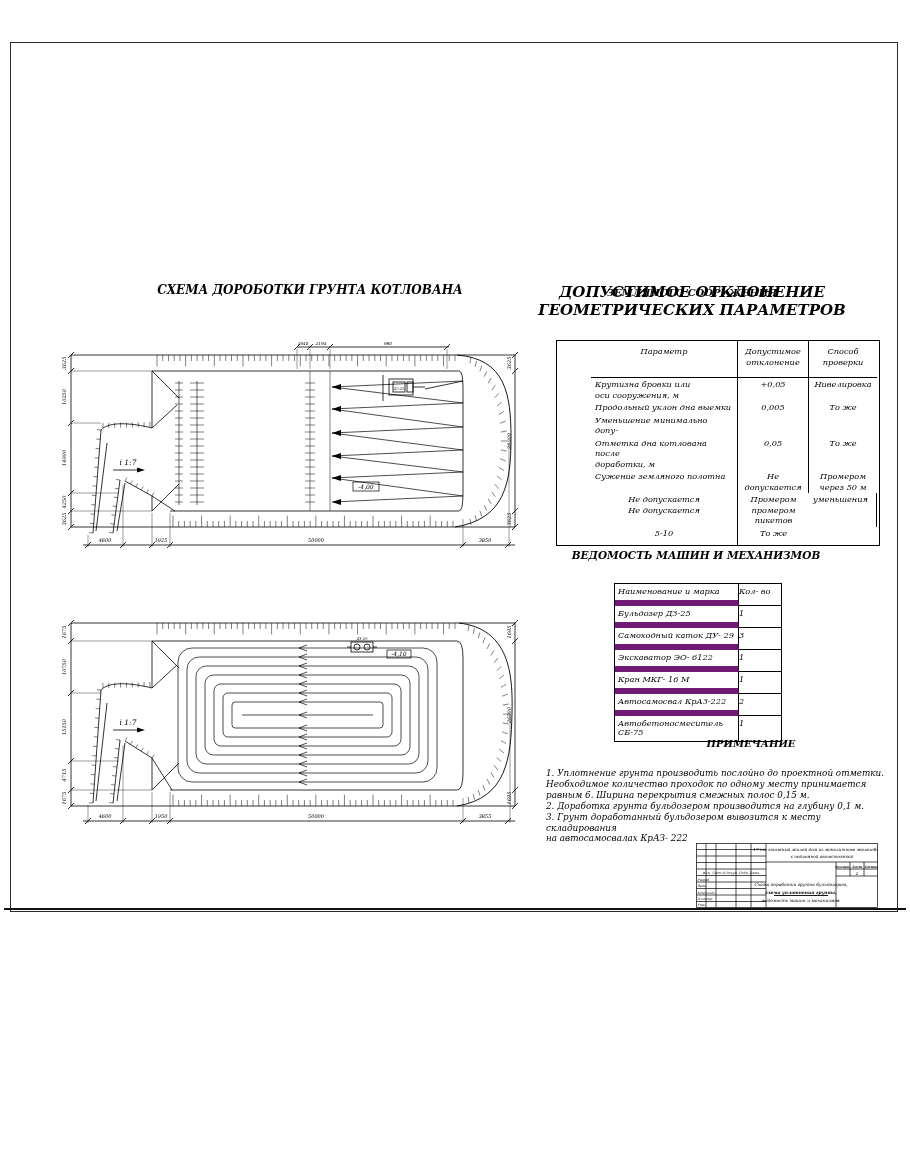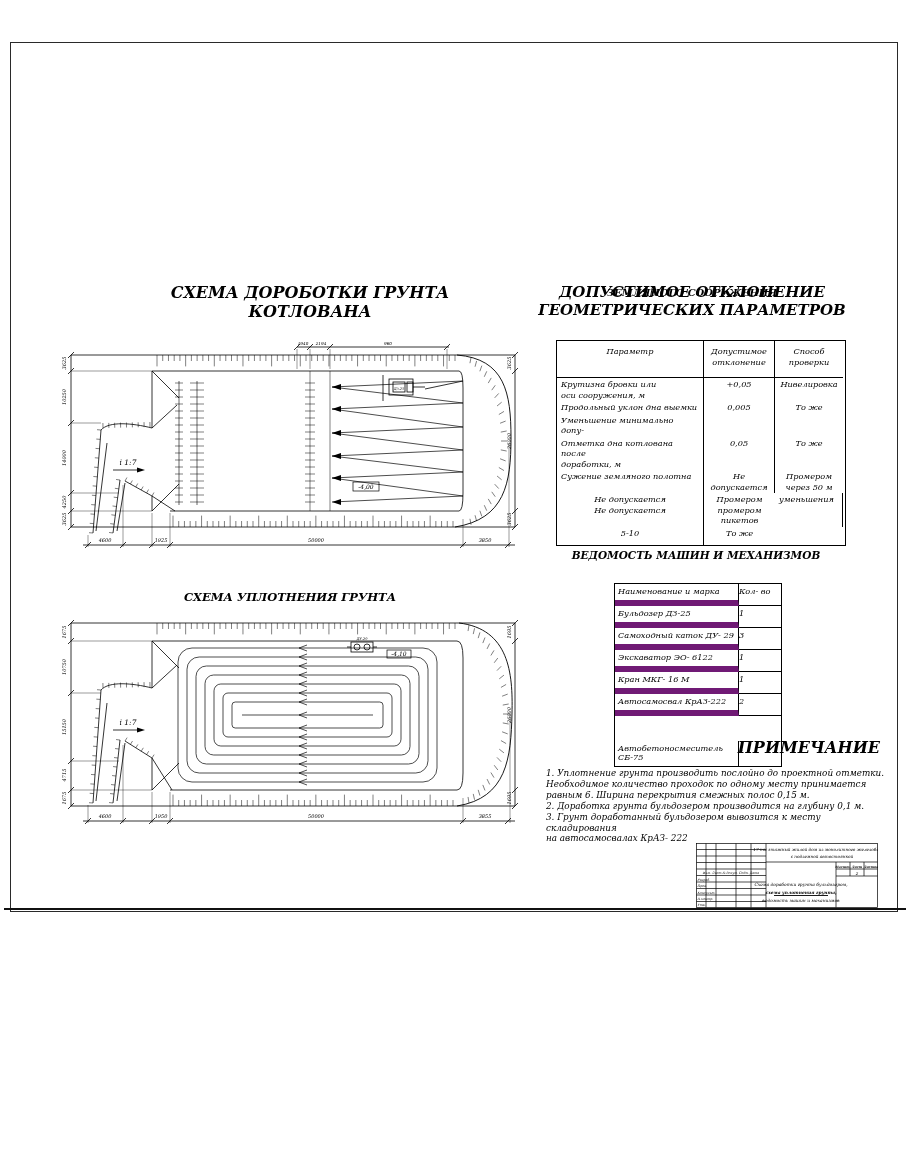--- a/index.html
+++ b/index.html
@@ -1,70 +1,69 @@
 <!DOCTYPE html>
 <html><head>
 <meta charset="utf-8">
 <style>
   html,body{margin:0;padding:0;background:#fff;}
   .sheet{position:relative;width:910px;height:1155px;background:#fff;overflow:hidden;
          font-family:"DejaVu Serif",serif;color:#000;}
   .frame{position:absolute;left:10px;top:42px;width:886px;height:868px;border:1px solid #2a2a2a;}
   .bottom-rule{position:absolute;left:4px;top:908px;width:902px;height:2px;background:#111;}
   .title{position:absolute;text-align:center;font-weight:bold;font-style:italic;}
-  .t1{left:120px;top:283px;width:380px;font-size:16px;}
+  .t1{left:120px;top:283px;width:380px;font-size:12px;}
   .tdev1{left:510px;top:283px;width:364px;font-size:15px;}
   .tdev2{left:510px;top:287px;width:364px;font-size:10px;}
   .t2{left:100px;top:590px;width:380px;font-size:11.5px;}
   .tmach{left:546px;top:549px;width:300px;font-size:10.5px;}
-  .tnote{left:560px;top:738px;width:320px;font-size:16px;text-align:right;}
+  .tnote{left:591px;top:738px;width:320px;font-size:10px;}
   svg{position:absolute;font-family:"DejaVu Serif",serif;font-style:italic;}
   .svg1{left:57px;top:333px;}
   .svg2{left:57px;top:593px;}
   .dimtxt{font-size:5px;fill:#000;}
   .dimtop{font-size:4.2px;fill:#000;}
   .lbl{font-size:6px;fill:#000;}
   .slp{font-size:7.5px;fill:#000;}
   
   .devtable{position:absolute;left:556px;top:340px;width:288px;border:1px solid #000;
             display:grid;grid-template-columns:147px 71px 68px;
-            font:italic 8.2px/1.28 "DejaVu Serif",serif;}
+            font:italic 8.2px/1.28 "DejaVu Serif",serif;padding-left:34px;}
   .dc{padding:1px 4px;white-space:pre-line;}
   .cb{border-right:1px solid #000;}
   .dh{border-bottom:1px solid #000;text-align:center;padding:5px 2px 7px;white-space:pre-line;min-height:24px;}
   .cc{text-align:center;}
   .pb{padding-bottom:7px;}
   
   .machtable{position:absolute;left:614px;top:583px;border:1px solid #000;
              display:grid;grid-template-columns:124px 42px;
              font:italic 8.2px/1.1 "DejaVu Serif",serif;}
   .mname{border-bottom:6px solid #701a75;border-right:1px solid #000;padding:3px 3px 4px;}
   .mqty{border-bottom:1px solid #000;text-align:left;padding:3px 0 4px;}
-  .mlast{border-bottom:none;margin-top:25px;}
+  .mlast{border-bottom:none;}
   
   .notes{position:absolute;left:546px;top:756px;width:340px;
          font:italic 8.8px/1.24 "DejaVu Serif",serif;margin-top:12px;}
   
   .stamp{left:696px;top:843px;}
   .st2{font-size:3.2px;fill:#000;}
   .st3{font-size:4.2px;fill:#000;}
   .st4{font-size:4.4px;fill:#000;}
   .stb{font-weight:bold;}
 </style>
 </head>
 <body>
 
 <div class="sheet">
   <div class="frame"></div>
   <div class="bottom-rule"></div>
 
   <div class="title t1">СХЕМА ДОРОБОТКИ ГРУНТА КОТЛОВАНА</div>
   <div class="title tdev1">ДОПУСТИМОЕ ОТКЛОНЕНИЕ ГЕОМЕТРИЧЕСКИХ ПАРАМЕТРОВ</div>
   <div class="title tdev2">ЗЕМЛЯНОГО СООРУЖЕНИЯ</div>
-  <div class="title t2">СХЕМА УПЛОТНЕНИЯ ГРУНТА</div>
   <div class="title tmach">ВЕДОМОСТЬ МАШИН И МЕХАНИЗМОВ</div>
   <div class="title tnote">ПРИМЕЧАНИЕ</div>
 
   <svg class="svg1" width="465" height="228" viewBox="0 0 465 228">
     <g stroke="#000" fill="none" stroke-width="0.8">
       <path d="M14,22 H458"></path>
       <path d="M14,194 H458"></path>
       <path d="M95,38 H402"></path>
       <path d="M402,38 Q406,38 406,55 V160 Q406,178 402,178"></path>
       <path d="M113,178 H402"></path>

